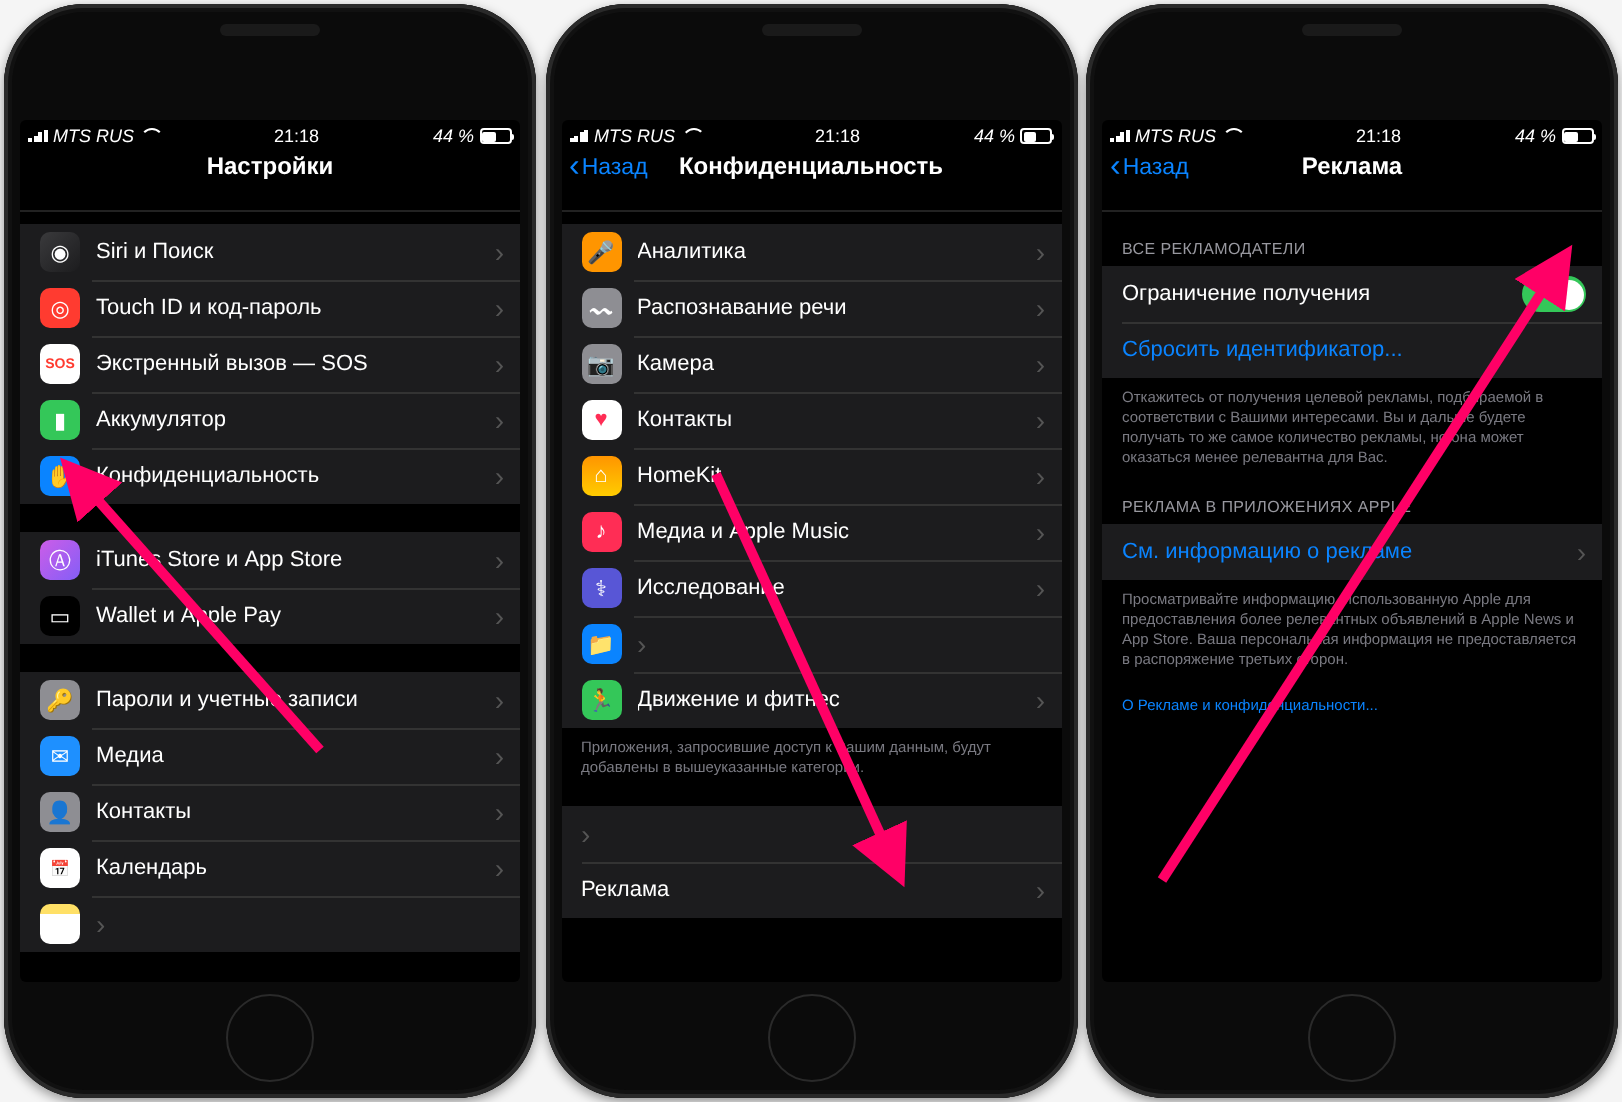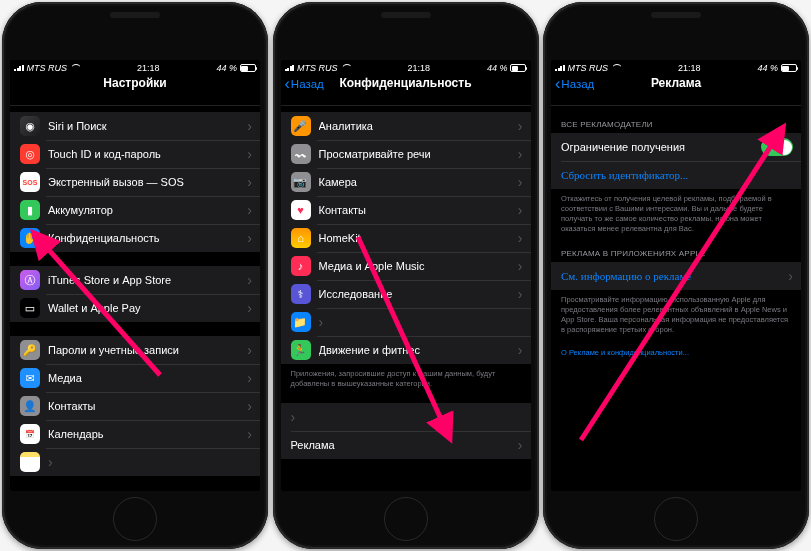--- a/index.html
+++ b/index.html
@@ -22,21 +22,21 @@
   .navbar .back{position:absolute;left:4px;display:flex;align-items:center;color:#0a84ff;font-weight:400;font-size:11.5px;gap:1px;}
   .chev{font-size:16px;line-height:1;}
   .content{flex:1;overflow:hidden;font-size:11px;}
   .group{margin-top:14px;}
   .group-header{text-transform:uppercase;font-size:8px;color:#98989f;padding:0 10px 4px;letter-spacing:.2px;}
   .row{display:flex;align-items:center;height:28px;background:#1c1c1e;padding-left:10px;position:relative;}
   .row+.row::before{content:"";position:absolute;top:0;left:36px;right:0;height:.5px;background:#333;}
   .row.noicon+.row.noicon::before{left:10px;}
   .icon{width:20px;height:20px;border-radius:5px;margin-right:8px;display:flex;align-items:center;justify-content:center;font-size:11px;color:#fff;flex-shrink:0;}
   .row-label{flex:1;font-size:11px;color:#fff;white-space:nowrap;overflow:hidden;text-overflow:ellipsis;}
-  .row-label.link{color:#0a84ff;font-family:Liberation Serif, serif;}
+  .row-label.link{color:#0a84ff;}
   .disclosure{color:#555;font-size:14px;padding-right:8px;}
   .switch{width:32px;height:18px;background:#34c759;border-radius:9px;position:relative;margin-right:8px;}
   .switch::after{content:"";position:absolute;right:1.5px;top:1.5px;width:15px;height:15px;background:#fff;border-radius:50%;}
   .footer-text{font-size:7.5px;color:#7a7a82;padding:5px 10px 0;line-height:1.35;}
   .arrow{position:absolute;pointer-events:none;}
   .arrow svg{overflow:visible;}
   
   .ic-siri{background:linear-gradient(135deg,#3a3a3c,#1c1c1e);}
   .ic-touchid{background:#ff3b30;}
   .ic-sos{background:#fff;color:#ff3b30;font-weight:700;font-size:7px;}
@@ -196,21 +196,21 @@
     </div>
     <div class="content">
       <div class="group" style="margin-top:6px">
         <div class="row">
             <span class="icon ic-mic">🎤</span>
             <span class="row-label">Аналитика</span>
             <span class="disclosure">›</span>
           </div>
         <div class="row">
             <span class="icon ic-speech">〰</span>
-            <span class="row-label">Просматривайте речи</span>
+            <span class="row-label">Распознавание речи</span>
             <span class="disclosure">›</span>
           </div>
         <div class="row">
             <span class="icon ic-camera">📷</span>
             <span class="row-label">Камера</span>
             <span class="disclosure">›</span>
           </div>
         <div class="row">
             <span class="icon ic-health">♥</span>
             <span class="row-label">Контакты</span>

